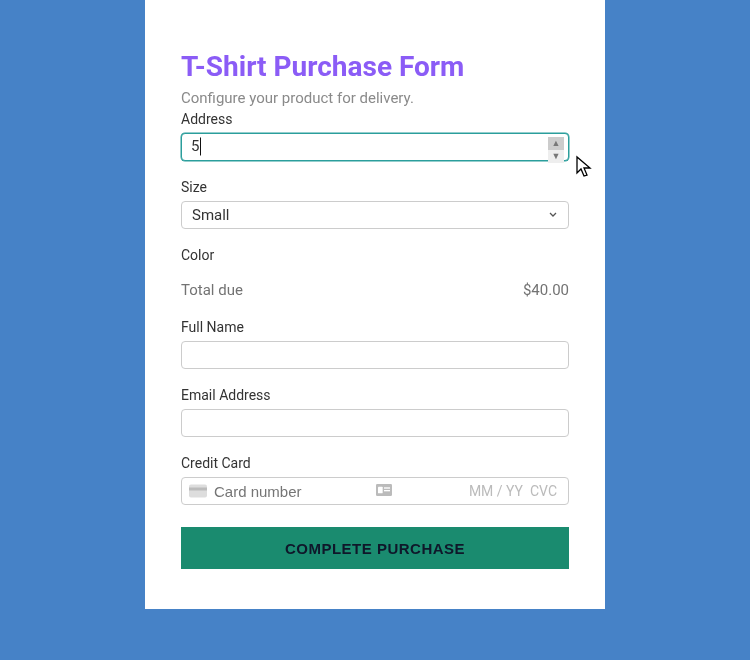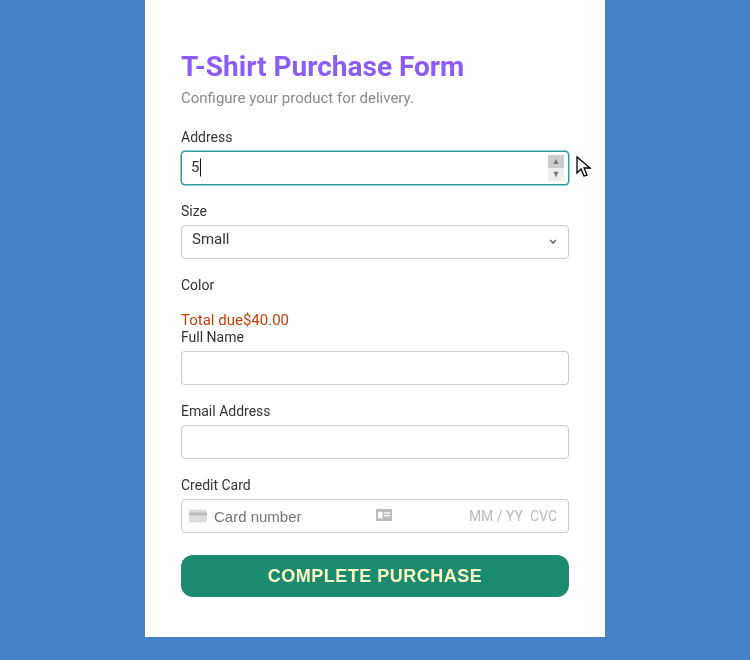--- a/index.html
+++ b/index.html
@@ -22,32 +22,32 @@
     .title {
       font-size: 28px;
       font-weight: 700;
       color: #8b5cf6;
       margin-top: 14px;
     }
     .subtitle {
       font-size: 15px;
       color: #8a8a8a;
       margin-top: 6px;
-      margin-bottom: 22px;
+      margin-bottom: 4px;
     }
     .field { margin-bottom: 18px; }
     .field-label {
       font-size: 14px;
       color: #333;
       margin-bottom: 6px;
       display: block;
     }
     .control {
       width: 100%;
-      height: 34px;
+      height: 28px;
       border: 1px solid #ccc;
       border-radius: 4px;
       padding: 4px 10px;
       font-size: 15px;
       color: #333;
       background: #fff;
     }
     .control.focused {
       border-color: #2b9e9c;
       box-shadow: 0 0 0 0.5px #2b9e9c;
@@ -85,22 +85,24 @@
       color: #555;
     }
     .select-control {
       appearance: none;
       -webkit-appearance: none;
       padding-right: 28px;
       color: #333;
     }
     .total-row {
       display: flex;
-      font-size: 15px;
-      color: #c2410c;
+      justify-content: space-between;
+      font-size: 15px;
+      color: #737373;
+      margin-bottom: 20px;
     }
     .cc-wrap {
       position: relative;
     }
     .cc-input {
       padding-left: 32px;
       color: #bbb;
     }
     .cc-icon {
       position: absolute;
@@ -129,25 +131,25 @@
       position: absolute;
       right: 12px;
       top: 50%;
       transform: translateY(-50%);
       color: #bbb;
       font-size: 14px;
     }
     .submit-btn {
       width: 100%;
       background: #1a8b6f;
-      color: #fef9c3;
+      color: #0f172a;
       border: none;
-      border-radius: 12px;
+      border-radius: 0;
       height: 42px;
-      font-size: 18px;
+      font-size: 15px;
       font-weight: 700;
       letter-spacing: 0.5px;
       cursor: pointer;
       margin-top: 4px;
     }
     .cursor {
       position: absolute;
       left: 575px;
       top: 155px;
       pointer-events: none;

